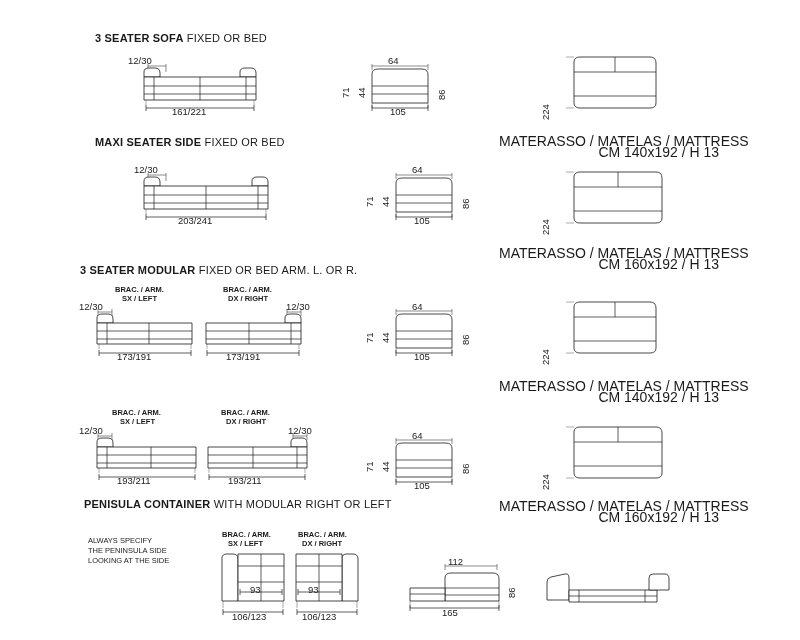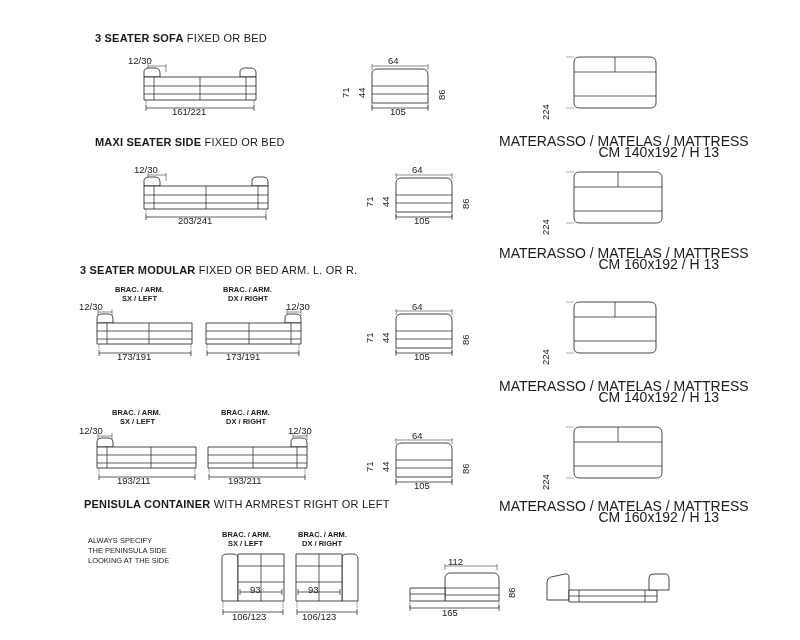--- a/index.html
+++ b/index.html
@@ -326,21 +326,21 @@
       <path class="ln" d="M58 9 L58 24"></path>
       <path class="ln" d="M14 48 L102 48"></path>
       <path class="thin" d="M14 9 L6 9 M14 60 L6 60"></path>
     </svg>
   </div>
   <div class="abs dimv" style="left:540px;top:482px;">224</div>
   <div class="abs cap" style="left:499px;top:489px;width:220px;">MATERASSO / MATELAS / MATTRESS</div>
   <div class="abs cap" style="left:499px;top:500px;width:220px;">CM 160x192 / H 13</div>
 
   <div class="abs ttl" style="left:84px;top:490px;">
-    <b>PENISULA CONTAINER</b><span> WITH ARMREST RIGHT OR LEFT</span>
+    <b>PENISULA CONTAINER</b><span> WITH MODULAR RIGHT OR LEFT</span>
   </div>
 
   <div class="abs small" style="left:88px;top:528px;">ALWAYS SPECIFY</div>
   <div class="abs small" style="left:88px;top:538px;">THE PENINSULA SIDE</div>
   <div class="abs small" style="left:88px;top:548px;">LOOKING AT THE SIDE</div>
 
   <div class="abs smallb" style="left:222px;top:522px;">BRAC. / ARM.</div>
   <div class="abs smallb" style="left:228px;top:531px;">SX / LEFT</div>
   <div class="abs smallb" style="left:298px;top:522px;">BRAC. / ARM.</div>
   <div class="abs smallb" style="left:302px;top:531px;">DX / RIGHT</div>

